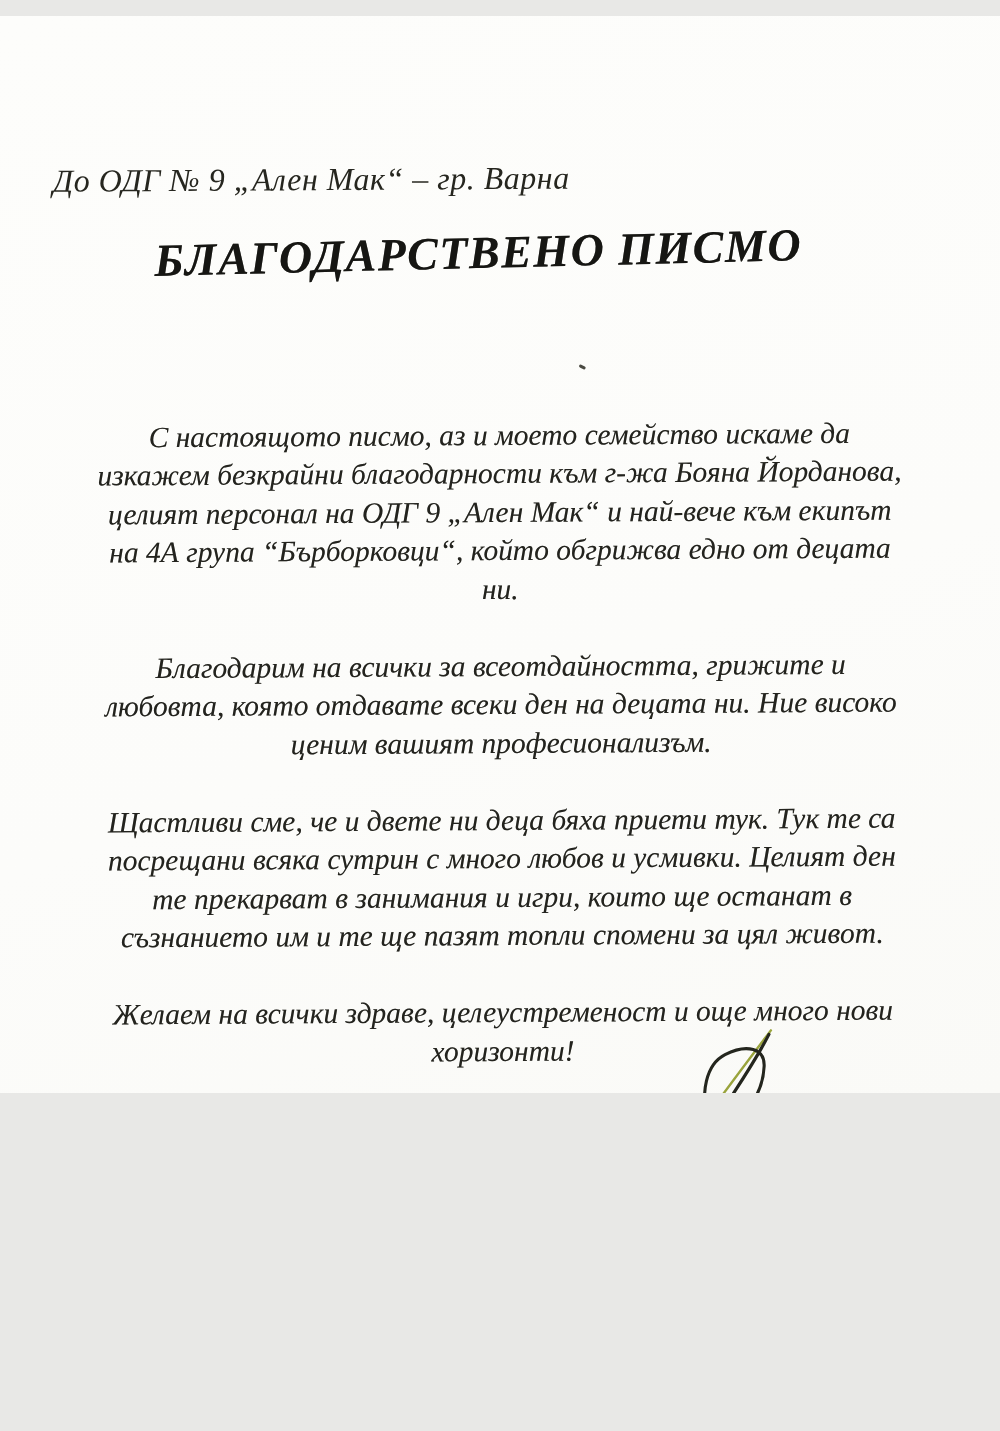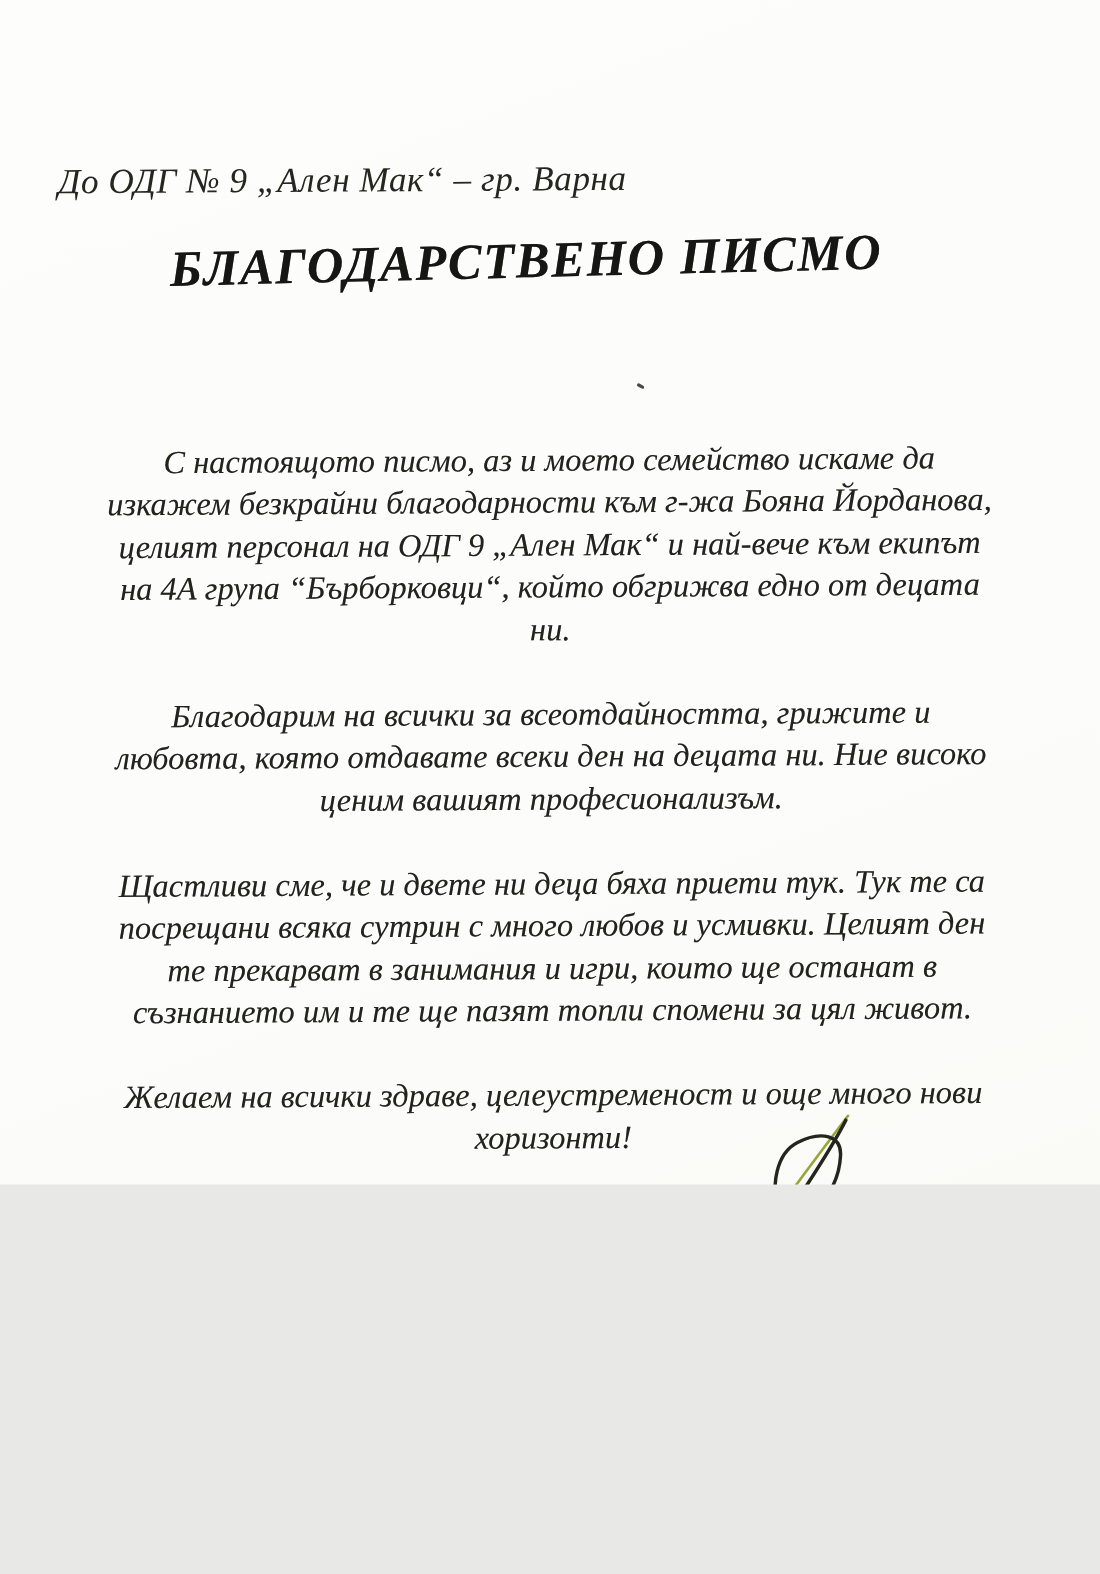--- a/index.html
+++ b/index.html
@@ -4,21 +4,21 @@
 <style>
   html, body {
     margin: 0;
     padding: 0;
     background: #e8e8e6;
   }
   .page {
     position: relative;
     width: 1000px;
     height: 1077px;
-    margin: 0 auto;
+    margin: 16px auto;
     background: linear-gradient(160deg, #fdfdfb 0%, #fcfcfa 60%, #fafaf7 100%);
     overflow: hidden;
     font-family: "Liberation Serif", "DejaVu Serif", serif;
     color: #23231f;
   }
   .scan-tilt {
     position: absolute;
     inset: 0;
     transform: rotate(-0.35deg);
   }

